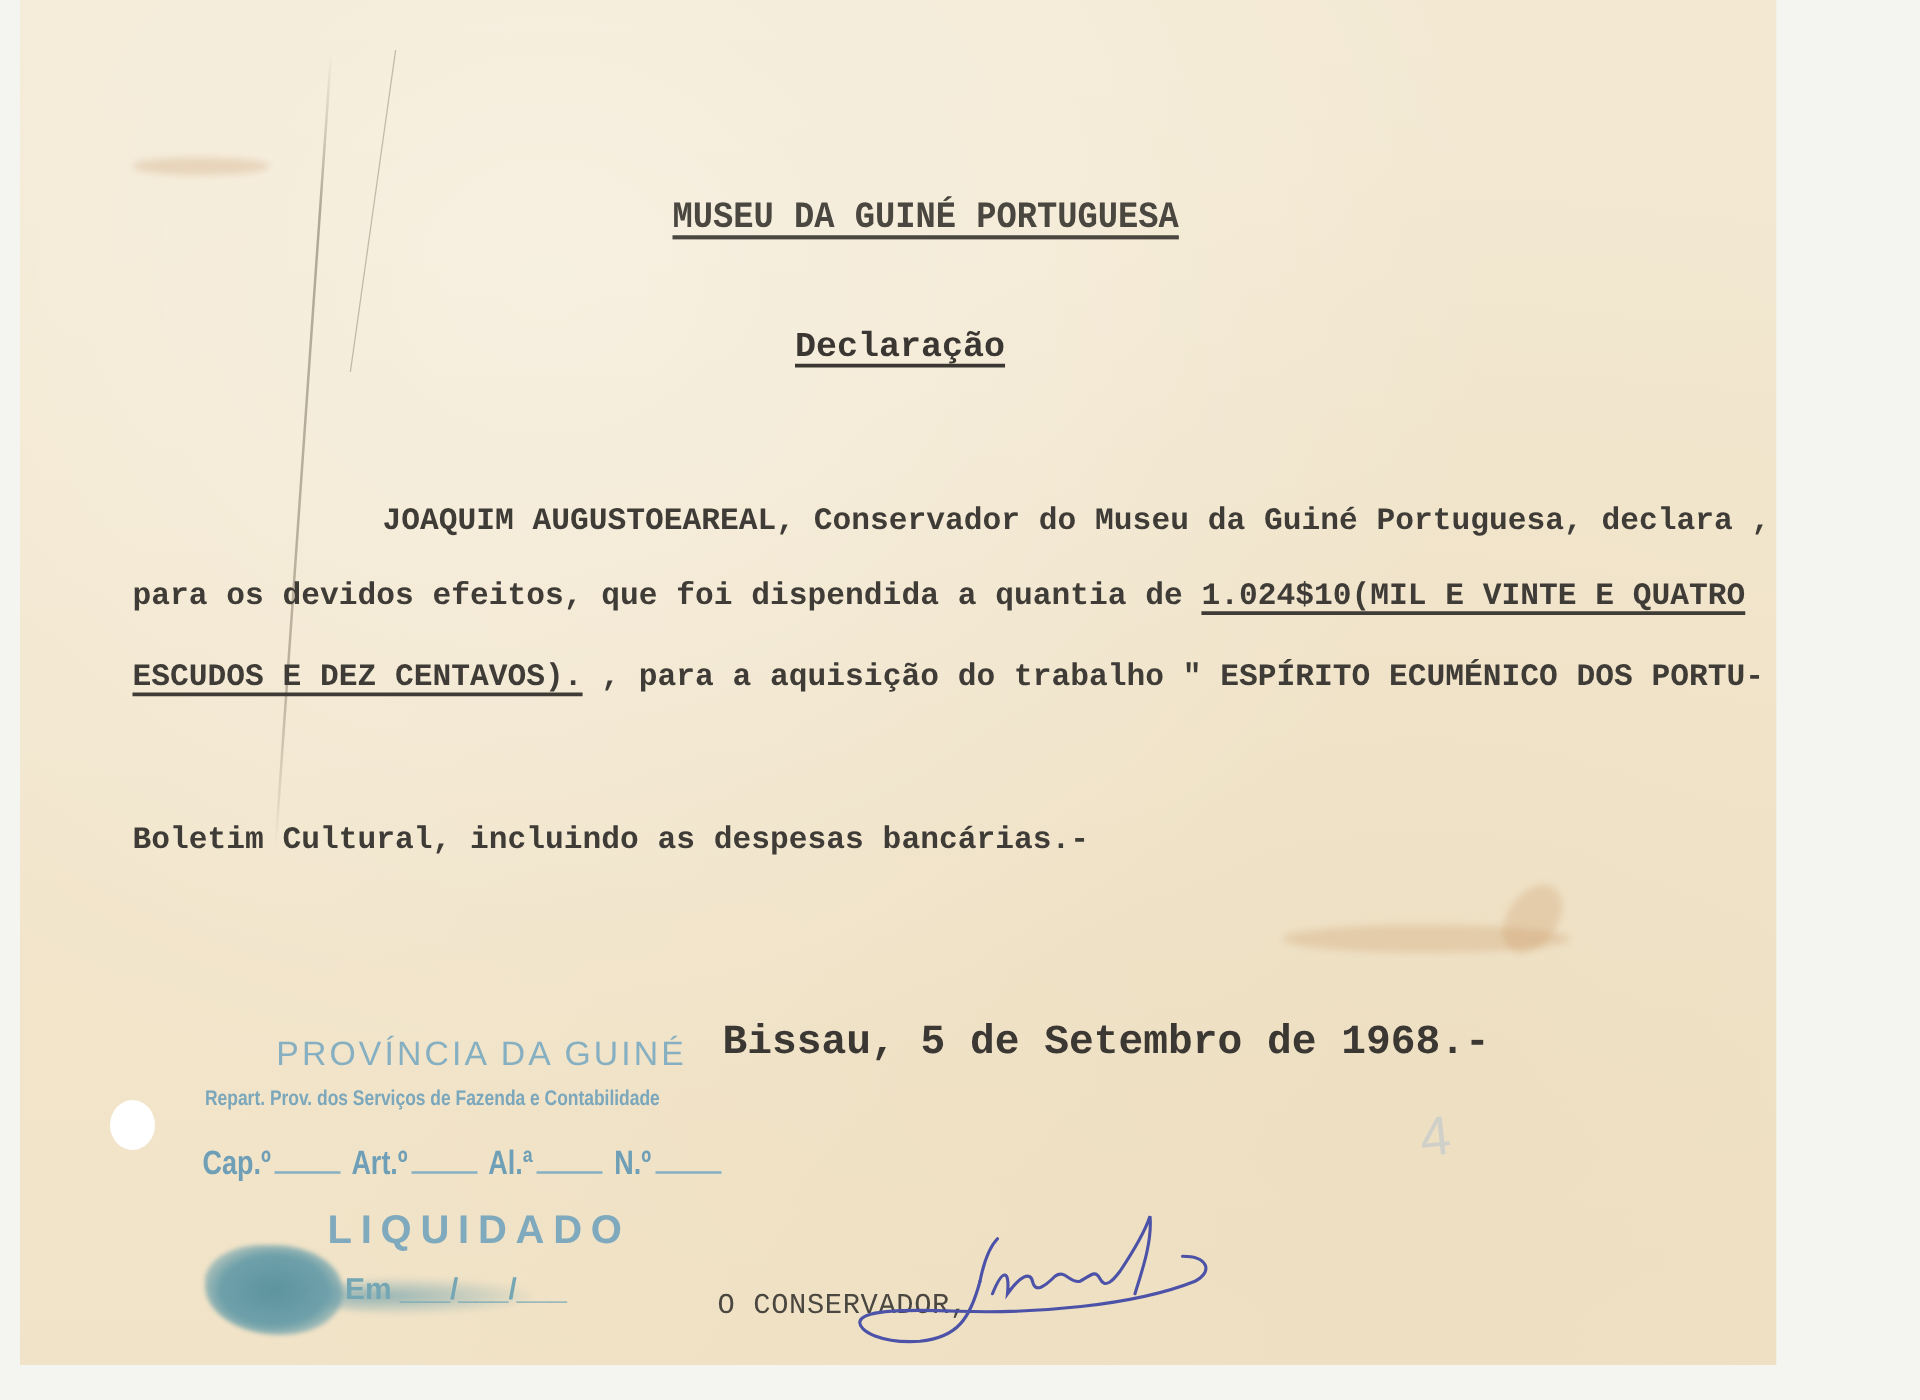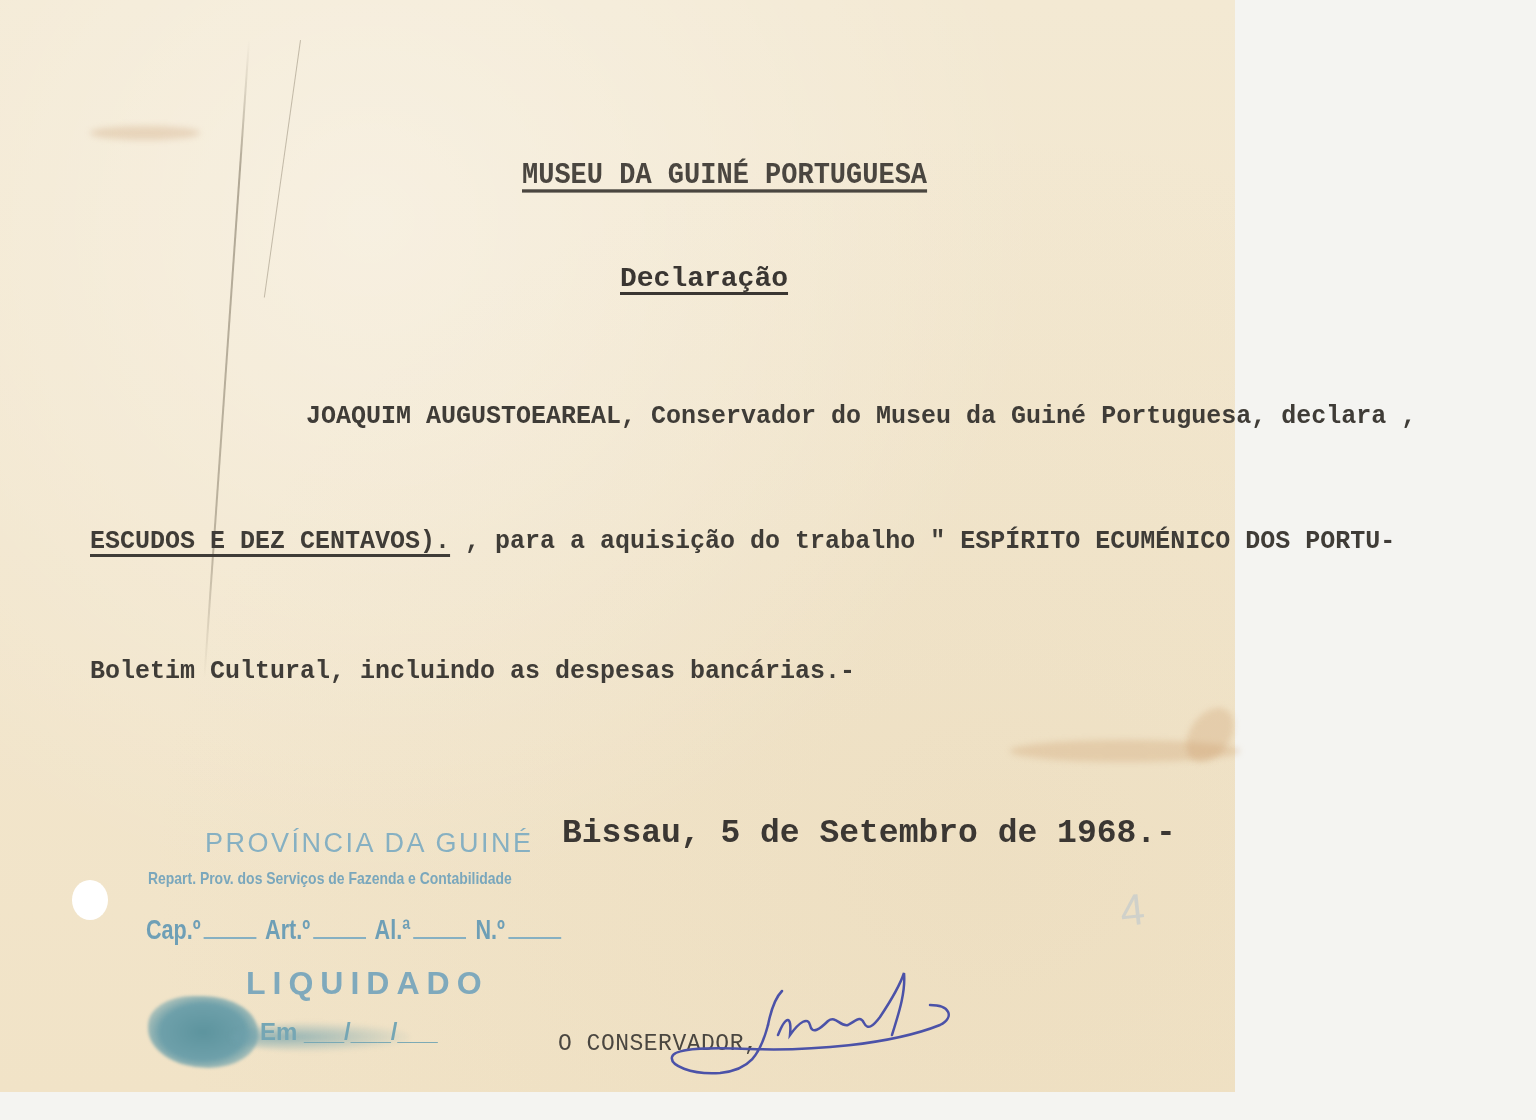--- a/index.html
+++ b/index.html
@@ -13,23 +13,23 @@
     .page {
       position: absolute;
       left: 0;
       top: 0;
       width: 1536px;
       height: 1120px;
       background: #f4f4f1;
     }
     .paper {
       position: absolute;
-      left: 0;
+      left: 16px;
       top: 0;
-      width: 1235px;
+      width: 1405px;
       height: 1092px;
       background:
         radial-gradient(ellipse at 30% 20%, rgba(255,255,255,0.35), rgba(255,255,255,0) 55%),
         radial-gradient(ellipse at 80% 80%, rgba(220,200,160,0.18), rgba(0,0,0,0) 60%),
         linear-gradient(180deg, #f3e9d3 0%, #f2e6cd 50%, #f1e3c7 100%);
       clip-path: polygon(0 0, 1497px 0, 1510px 60px, 1522px 140px, 1530px 180px, 1536px 1092px, 0 1092px);
     }
     .crease-v {
       position: absolute;
       left: 248px;
@@ -89,21 +89,21 @@
       font-size: 28px;
       color: #3a3632;
       text-decoration: underline;
       text-decoration-thickness: 3px;
       text-underline-offset: 6px;
     }
     .body-line {
       font-size: 25px;
       color: #3f3c37;
     }
-    .l1 { left: 290px; top: 402px; margin-left: 16px; }
+    .l1 { left: 290px; top: 402px; }
     .l2 { left: 90px; top: 462px; }
     .l3 { left: 90px; top: 527px; }
     .l4 { left: 90px; top: 592px; }
     .l5 { left: 90px; top: 657px; }
     .u {
       text-decoration: underline;
       text-decoration-thickness: 3px;
       text-underline-offset: 6px;
     }
     .date-line {
@@ -219,20 +219,23 @@
     <div class="crease-v"></div>
     <div class="crease-v2"></div>
     <div class="stain" style="left:1010px;top:740px;width:230px;height:22px;"></div>
     <div class="stain" style="left:1190px;top:705px;width:40px;height:60px;transform:rotate(35deg);"></div>
     <div class="stain" style="left:90px;top:126px;width:110px;height:14px;background:rgba(190,140,90,0.25);"></div>
 
     <div class="typed title">MUSEU DA GUINÉ PORTUGUESA</div>
     <div class="typed subtitle">Declaração</div>
 
     <div class="typed body-line l1">JOAQUIM AUGUSTOEAREAL, Conservador do Museu da Guiné Portuguesa, declara ,</div>
+    <div class="typed body-line l2">
+      <span>para os devidos efeitos, que foi dispendida a quantia de </span><span class="u">1.024$10(MIL E VINTE E QUATRO</span>
+    </div>
     <div class="typed body-line l3">
       <span class="u">ESCUDOS E DEZ CENTAVOS).</span><span> , para a aquisição do trabalho " ESPÍRITO ECUMÉNICO DOS PORTU-</span>
     </div>
     <div class="typed body-line l5">Boletim Cultural, incluindo as despesas bancárias.-</div>
 
     <div class="typed date-line">Bissau, 5 de Setembro de 1968.-</div>
 
     <div class="stamp stamp-title">PROVÍNCIA DA GUINÉ</div>
     <div class="stamp stamp-sub">Repart. Prov. dos Serviços de Fazenda e Contabilidade</div>
     <div class="stamp stamp-fields">

